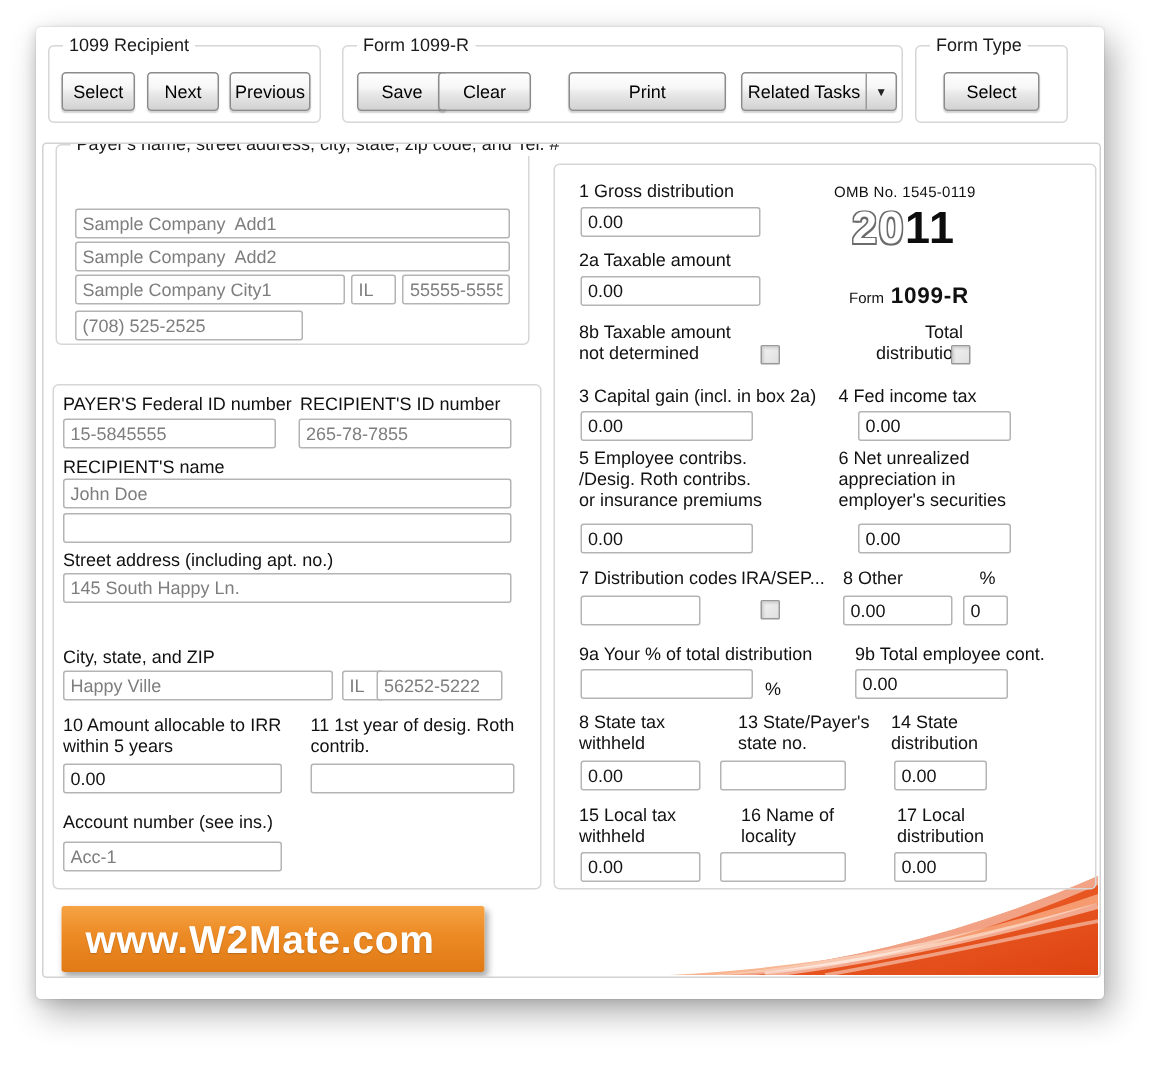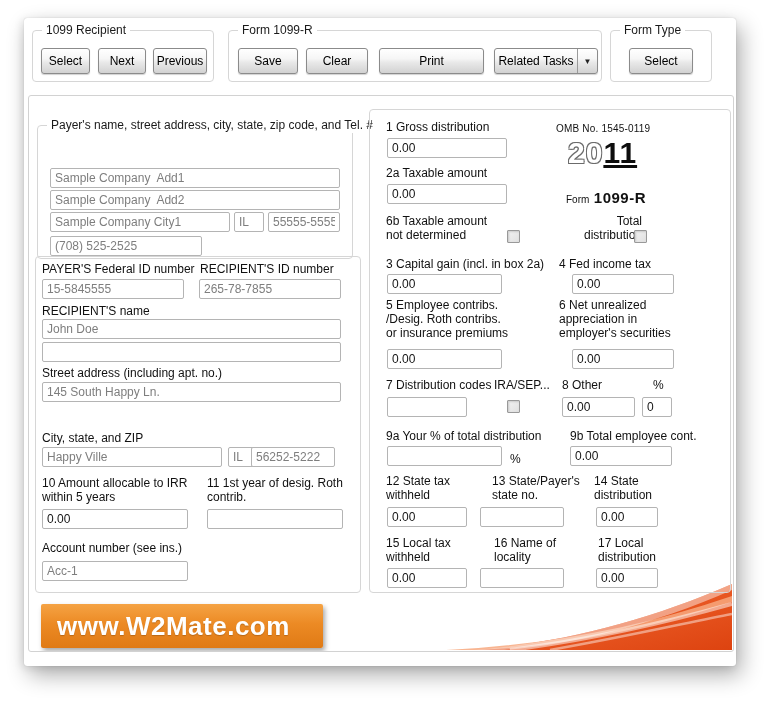--- a/index.html
+++ b/index.html
@@ -53,21 +53,21 @@
     position:absolute; width:13px; height:13px;
     border:1px solid #999; border-radius:1px;
     background: linear-gradient(135deg,#f2f2f2,#e0e0e0);
     box-shadow: inset 1px 1px 2px rgba(0,0,0,0.15);
     cursor:pointer;
   }
 
   .omb { position:absolute; font-size:10px; color:#111; letter-spacing:0.2px; }
   .year { position:absolute; font-size:30px; font-weight:bold; letter-spacing:1px; }
   .year-outline { color:#ffffff; text-shadow:-1px -1px 0 #6b6b6b, 1px -1px 0 #6b6b6b, -1px 1px 0 #6b6b6b, 1px 1px 0 #6b6b6b; }
-  .year-bold { color:#0d0d0d;text-decoration:underline; }
+  .year-bold { color:#0d0d0d; }
   .formline { position:absolute; color:#111; }
   .form-word { font-size:10px; }
   .form-number { font-size:15px; font-weight:bold; letter-spacing:0.5px; }
   .pct-suffix { position:absolute; font-size:12px; color:#111; }
 
   .banner {
     position:absolute; left:12px; top:508px; width:282px; height:44px;
     background: linear-gradient(180deg,#f5a344 0%,#ec8a24 45%,#e07a15 100%);
     border-radius:2px; box-shadow:2px 3px 5px rgba(0,0,0,0.35);
     color:#ffffff; font-weight:bold; font-size:26px; line-height:44px;
@@ -94,21 +94,21 @@
     <div class="btn" style="left:120px; top:17px; width:54px;">
       <span class="btn-label">Previous</span>
     </div>
   </div>
 
   <div class="groupbox" style="left:204px; top:12px; width:374px; height:52px;">
     <div class="legend">Form 1099-R</div>
     <div class="btn" style="left:9px; top:17px; width:60px;">
       <span class="btn-label">Save</span>
     </div>
-    <div class="btn" style="left:77px; top:17px; width:62px;">
+    <div class="btn" style="left:63px; top:17px; width:62px;">
       <span class="btn-label">Clear</span>
     </div>
     <div class="btn" style="left:265px; top:17px; width:104px; padding:0;">
       <span class="split-main btn-label">Related Tasks</span>
       <span class="split-arrow">
         <span>▼</span>
       </span>
     </div>
     <div class="btn" style="left:150px; top:17px; width:105px;">
       <span class="btn-label">Print</span>
@@ -132,21 +132,21 @@
           <stop offset="1" stop-color="#dd4310"></stop>
         </linearGradient>
       </defs>
       <path d="M34,68 C120,61 205,40 292,2 L292,68 Z" fill="url(#swg)"></path>
       <path d="M6,68 C104,63 196,47 292,14 L292,20 C200,50 112,65 40,68 Z" fill="#f7a87e" opacity="0.85"></path>
       <path d="M34,68 C120,61 205,40 292,2 L292,8 C210,44 130,63 64,68 Z" fill="#ffffff" opacity="0.45"></path>
       <path d="M70,68 C158,57 235,38 292,22" stroke="#ffffff" stroke-width="4" fill="none" opacity="0.5"></path>
       <path d="M110,68 C185,55 250,40 292,32" stroke="#ffffff" stroke-width="2.5" fill="none" opacity="0.45"></path>
     </svg>
 
-    <div class="groupbox gb-z" style="left:8px; top:29px; width:316px; height:134px;">
+    <div class="groupbox gb-z" style="left:8px; top:0; width:316px; height:134px;">
       <div class="legend">Payer's name, street address, city, state, zip code, and Tel. #</div>
       <input class="tb" style="left: 12px; top: 42px; width: 290px;" value="Sample Company  Add1">
       <input class="tb" style="left: 12px; top: 64px; width: 290px;" value="Sample Company  Add2">
       <input class="tb" style="left: 12px; top: 86px; width: 180px;" value="Sample Company City1">
       <input class="tb" style="left: 196px; top: 86px; width: 30px;" value="IL">
       <input class="tb" style="left: 230px; top: 86px; width: 72px;" value="55555-5555">
       <input class="tb" style="left: 12px; top: 110px; width: 152px;" value="(708) 525-2525">
     </div>
 
     <div class="groupbox gb-z" style="left:6px; top:160px; width:326px; height:337px;">
@@ -184,21 +184,21 @@
       <input class="tb amount" style="left: 17px; top: 28px; width: 120px;" value="0.00">
 
       <div class="omb" style="left:186px; top:13px;">OMB No. 1545-0119</div>
       <div class="year" style="left:198px; top:26px;"><span class="year-outline">20</span><span class="year-bold">11</span></div>
 
       <div class="lbl" style="left:16px; top:56px;">2a Taxable amount</div>
       <input class="tb amount" style="left: 17px; top: 74px; width: 120px;" value="0.00">
 
       <div class="formline" style="left:196px; top:79px;"><span class="form-word">Form</span> <span class="form-number">1099-R</span></div>
 
-      <div class="lbl" style="left:16px; top:104px; width:125px;">6b Taxable amount
+      <div class="lbl" style="left:16px; top:104px; width:125px;">8b Taxable amount
 not determined</div>
       <div class="cb" style="left:137px; top:120px;"></div>
       <div class="lbl" style="left:192px; top:104px; width:80px;text-align:right;">Total
 distribution</div>
       <div class="cb" style="left:264px; top:120px;"></div>
 
       <div class="lbl" style="left:16px; top:147px;">3 Capital gain (incl. in box 2a)</div>
       <div class="lbl" style="left:189px; top:147px;">4 Fed income tax</div>
       <input class="tb amount" style="left: 17px; top: 164px; width: 115px;" value="0.00">
       <input class="tb amount" style="left: 202px; top: 164px; width: 102px;" value="0.00">
@@ -220,21 +220,21 @@
       <div class="cb" style="left:137px; top:290px;"></div>
       <input class="tb amount" style="left: 192px; top: 287px; width: 73px;" value="0.00">
       <input class="tb amount" style="left: 272px; top: 287px; width: 30px;" value="0">
 
       <div class="lbl" style="left:16px; top:319px;">9a Your % of total distribution</div>
       <div class="lbl" style="left:200px; top:319px;">9b Total employee cont.</div>
       <input class="tb" style="left: 17px; top: 336px; width: 115px;" value="">
       <div class="pct-suffix" style="left:140px; top:342px;">%</div>
       <input class="tb amount" style="left: 200px; top: 336px; width: 102px;" value="0.00">
 
-      <div class="lbl" style="left:16px; top:364px; width:95px;">12 State tax
+      <div class="lbl" style="left:16px; top:364px; width:95px;">8 State tax
 withheld</div>
       <div class="lbl" style="left:122px; top:364px; width:100px;">13 State/Payer's
 state no.</div>
       <div class="lbl" style="left:224px; top:364px; width:90px;">14 State
 distribution</div>
       <input class="tb amount" style="left: 17px; top: 397px; width: 80px;" value="0.00">
       <input class="tb" style="left: 110px; top: 397px; width: 84px;" value="">
       <input class="tb amount" style="left: 226px; top: 397px; width: 62px;" value="0.00">
 
       <div class="lbl" style="left:16px; top:426px; width:95px;">15 Local tax

